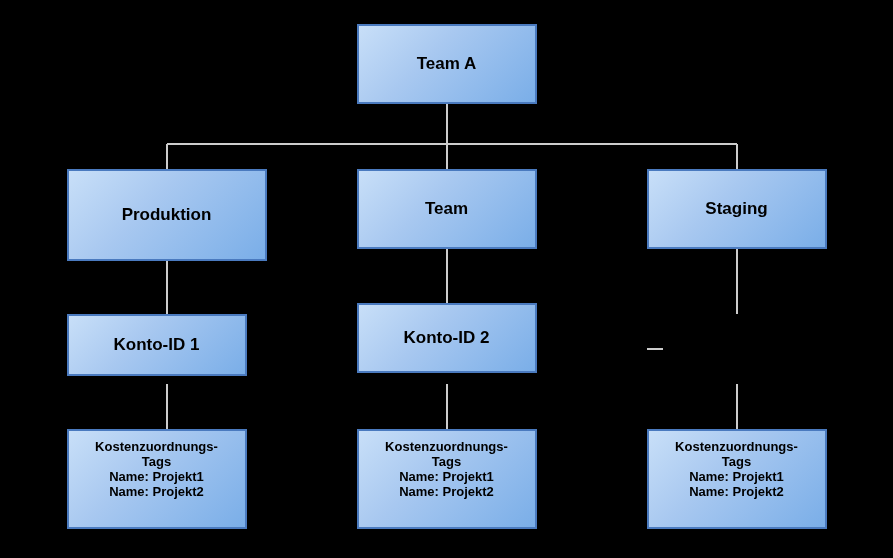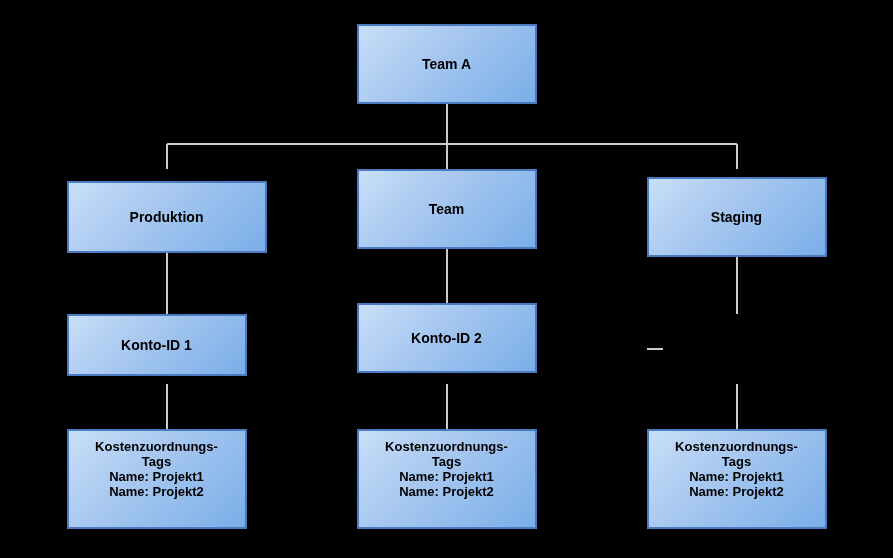--- a/index.html
+++ b/index.html
@@ -31,53 +31,52 @@
 
     .node {
       position: absolute;
       background: linear-gradient(135deg, #c8dff8 0%, #a8c8f0 40%, #7aaee8 100%);
       border: 2px solid #4a7abf;
       display: flex;
       align-items: center;
       justify-content: center;
       text-align: center;
       font-weight: bold;
-      font-size: 14px;
+      font-size: 17px;
       color: #000;
       padding: 8px;
     }
 
     .node-root {
       width: 180px;
       height: 80px;
       left: 340px;
       top: 10px;
     }
 
     .node-produktion {
       width: 200px;
-      height: 72px;
+      height: 92px;
       left: 50px;
-      top: 167px;
+      top: 155px;
       align-items: center;
     }
 
     .node-tests {
       width: 180px;
       height: 80px;
       left: 340px;
       top: 155px;
     }
 
     .node-staging {
       width: 180px;
       height: 80px;
       left: 630px;
       top: 155px;
-      margin-top: 8px;
     }
 
     .node-konto1 {
       width: 180px;
       height: 62px;
       left: 50px;
       top: 300px;
     }
 
     .node-konto2 {

